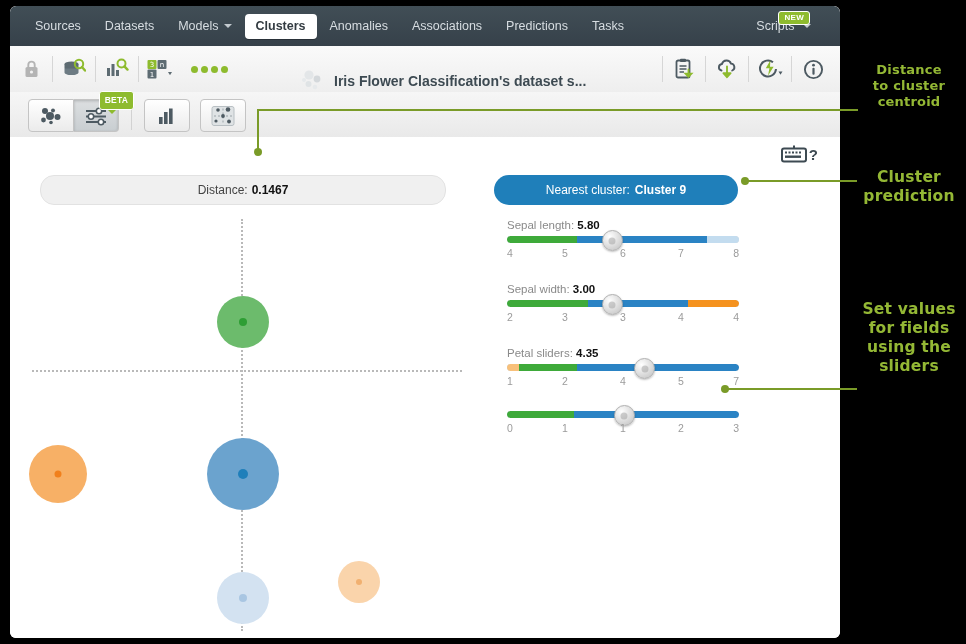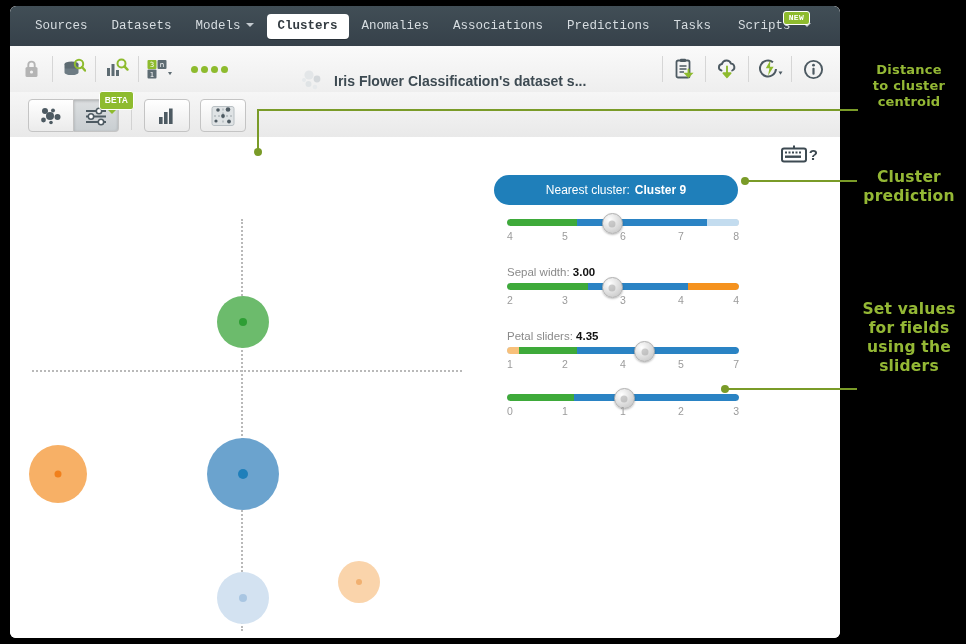--- a/index.html
+++ b/index.html
@@ -14,21 +14,20 @@
   .app{
     position:absolute;left:10px;top:6px;width:830px;height:632px;
     background:#ffffff;border-radius:6px;overflow:hidden;
   }
 
   
   .navbar{
     position:absolute;left:0;top:0;width:830px;height:40px;
     background:#3b474f;border-radius:6px 6px 0 0;
     background-image:linear-gradient(#414e56,#36414a);
-    font-family:Liberation Mono, monospace;
   }
   .nav-items{position:absolute;left:14px;top:0;height:40px;display:flex;align-items:center;}
   .nav-item{
     color:#d7dde1;font-size:12.5px;padding:5px 11px;margin-right:2px;
     border-radius:4px;white-space:nowrap;cursor:pointer;line-height:15px;
   }
   .nav-item.active{background:#ffffff;color:#333b41;font-weight:bold;
      box-shadow:0 1px 0 rgba(0,0,0,.25);}
   .caret{display:inline-block;width:0;height:0;margin-left:5px;vertical-align:middle;
      border-left:4px solid transparent;border-right:4px solid transparent;border-top:4px solid #c3cacf;}
@@ -313,20 +312,24 @@
           <rect x="7.5" y="6.5" width="2" height="2" fill="#3d4a52"></rect>
           <rect x="11" y="6.5" width="2" height="2" fill="#3d4a52"></rect>
           <rect x="14.5" y="6.5" width="2" height="2" fill="#3d4a52"></rect>
           <rect x="18" y="6.5" width="2" height="2" fill="#3d4a52"></rect>
           <rect x="4" y="10.5" width="16" height="2.4" fill="#3d4a52"></rect>
           <rect x="12" y="0.5" width="2" height="3" fill="#3d4a52"></rect>
         </svg>
         <span class="kbd-q">?</span>
       </div>
 
+      <div class="distance-pill">
+        <span>Distance:</span>
+        <b>0.1467</b>
+      </div>
 
       <div class="cluster-pill">
         <span>Nearest cluster:</span>
         <b>Cluster 9</b>
       </div>
 
       <div class="scatter">
         <div class="axis-v"></div>
         <div class="axis-h"></div>
         <div id="bubbles">
@@ -343,20 +346,21 @@
               <div class="core" style="width: 8px; height: 8px; background: rgb(169, 198, 226);"></div>
             </div>
             <div class="bubble" style="width: 42px; height: 42px; left: 305.8px; top: 341.56px; background: rgb(250, 212, 171);">
               <div class="core" style="width: 6px; height: 6px; background: rgb(241, 176, 112);"></div>
             </div>
           </div>
       </div>
 
       <div class="sliders" id="sliders">
           <div class="sl">
+            <div class="sl-label"><span>Sepal length:</span><b> 5.80</b></div>
             <div style="position: relative;">
               <div class="track">
                 <div class="seg" style="left: 0%; width: 30%; background: rgb(62, 170, 58); border-radius: 4px 0px 0px 4px;"></div>
                 <div class="seg" style="left: 30%; width: 56%; background: rgb(42, 131, 196);"></div>
                 <div class="seg" style="left: 86%; width: 14%; background: rgb(195, 220, 239); border-radius: 0px 4px 4px 0px;"></div>
               </div>
               <div class="knob" style="left: calc(45% - 9.5px);"></div>
             </div>
             <div class="ticks">
               <span class="tick" style="left: 0%; transform: none;">4</span>

